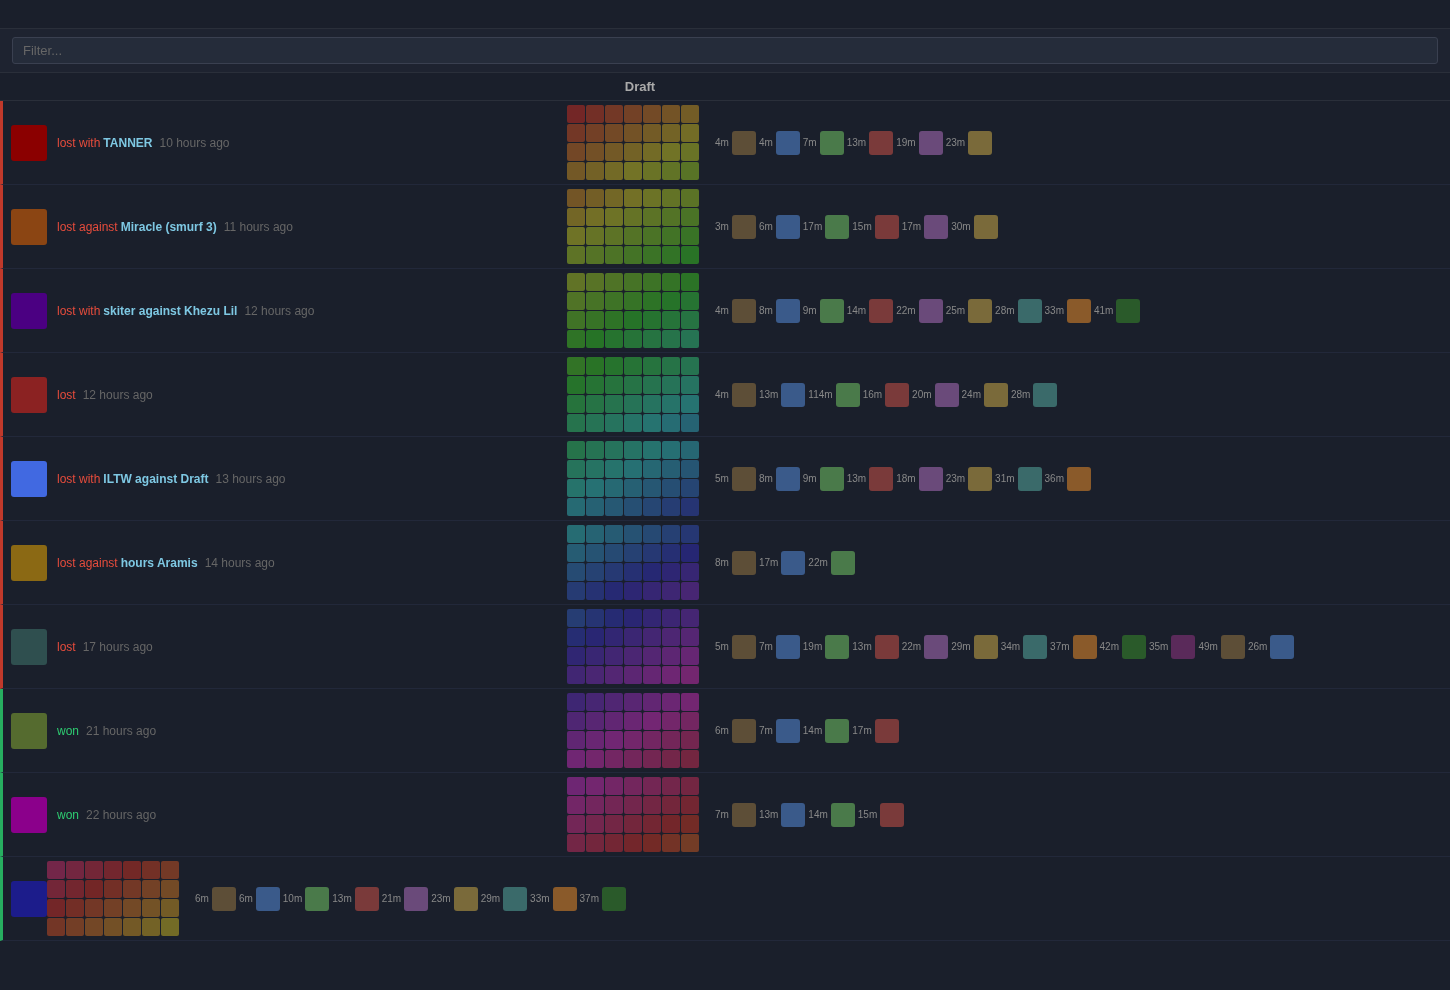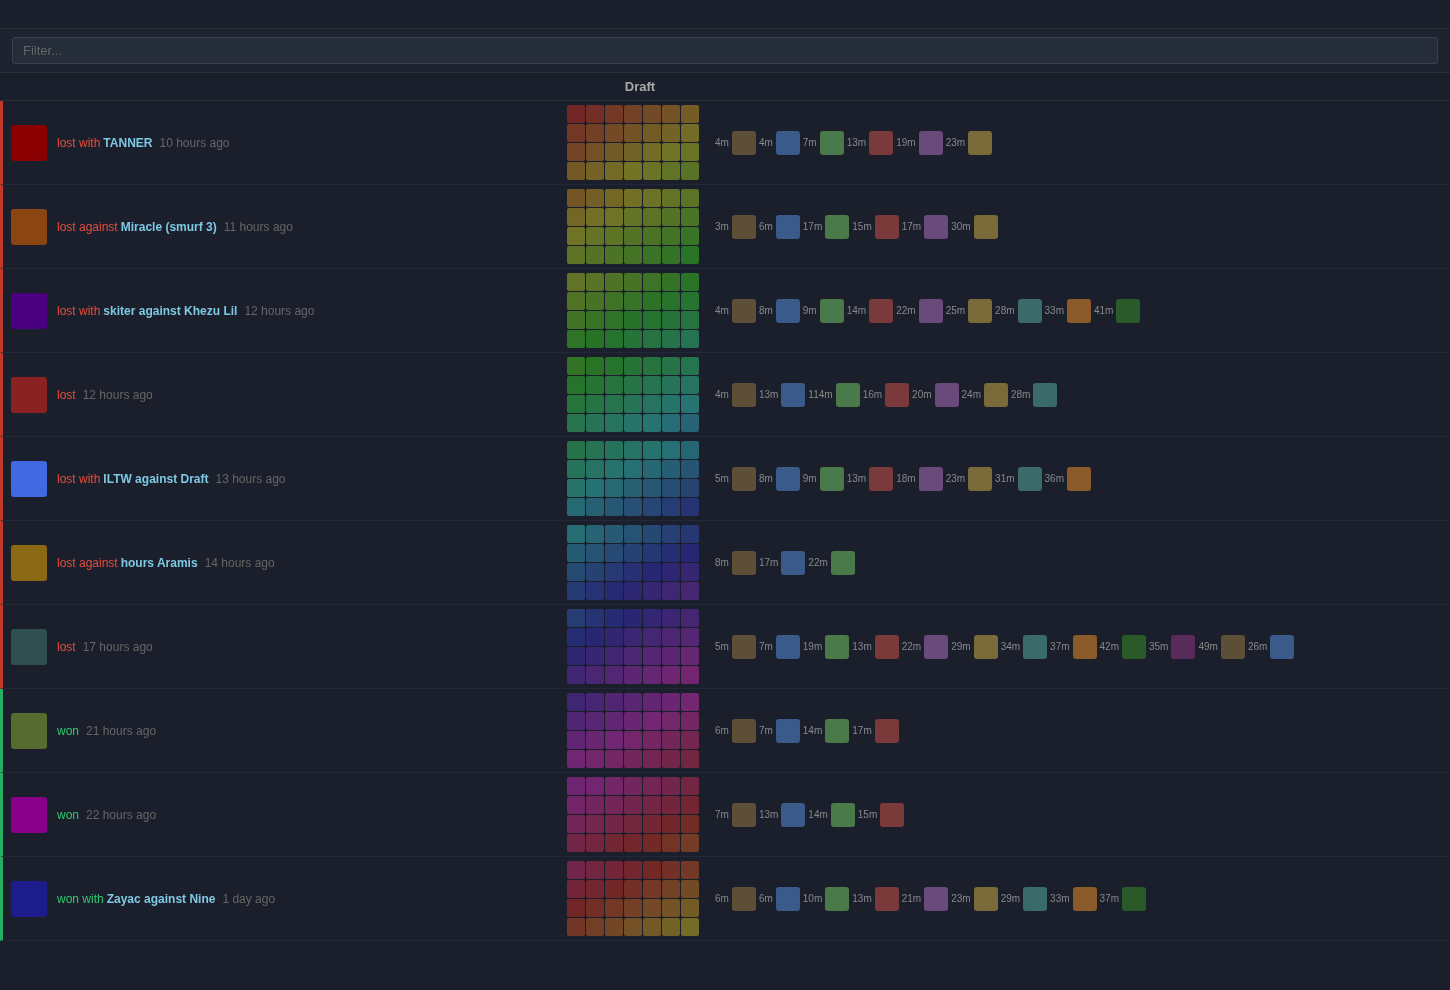--- a/index.html
+++ b/index.html
@@ -709,25 +709,20 @@
         <span class="build-time">13m</span>
         <div class="build-item" style="background: rgb(58, 90, 138);"></div>
         <span class="build-time">14m</span>
         <div class="build-item" style="background: rgb(74, 122, 74);"></div>
         <span class="build-time">15m</span>
         <div class="build-item" style="background: rgb(122, 58, 58);"></div>
       </div>
     </div>
     <div class="match-row win">
       <div class="hero-icon" style="background: rgb(28, 28, 139);"></div>
-      <div class="match-info">
-        <span class="result-text won">won with</span>
-        <span class="player-name"> Zayac against Nine</span>
-        <span class="time-text">1 day ago</span>
-      </div>
       <div class="draft-section">
         <div class="draft-row">
           <div class="draft-hero" style="background: rgb(115, 38, 73);"></div>
           <div class="draft-hero" style="background: rgb(115, 38, 64);"></div>
           <div class="draft-hero" style="background: rgb(115, 38, 55);"></div>
           <div class="draft-hero" style="background: rgb(115, 38, 46);"></div>
           <div class="draft-hero" style="background: rgb(115, 40, 38);"></div>
           <div class="draft-hero" style="background: rgb(115, 48, 38);"></div>
           <div class="draft-hero" style="background: rgb(115, 57, 38);"></div>
         </div>

